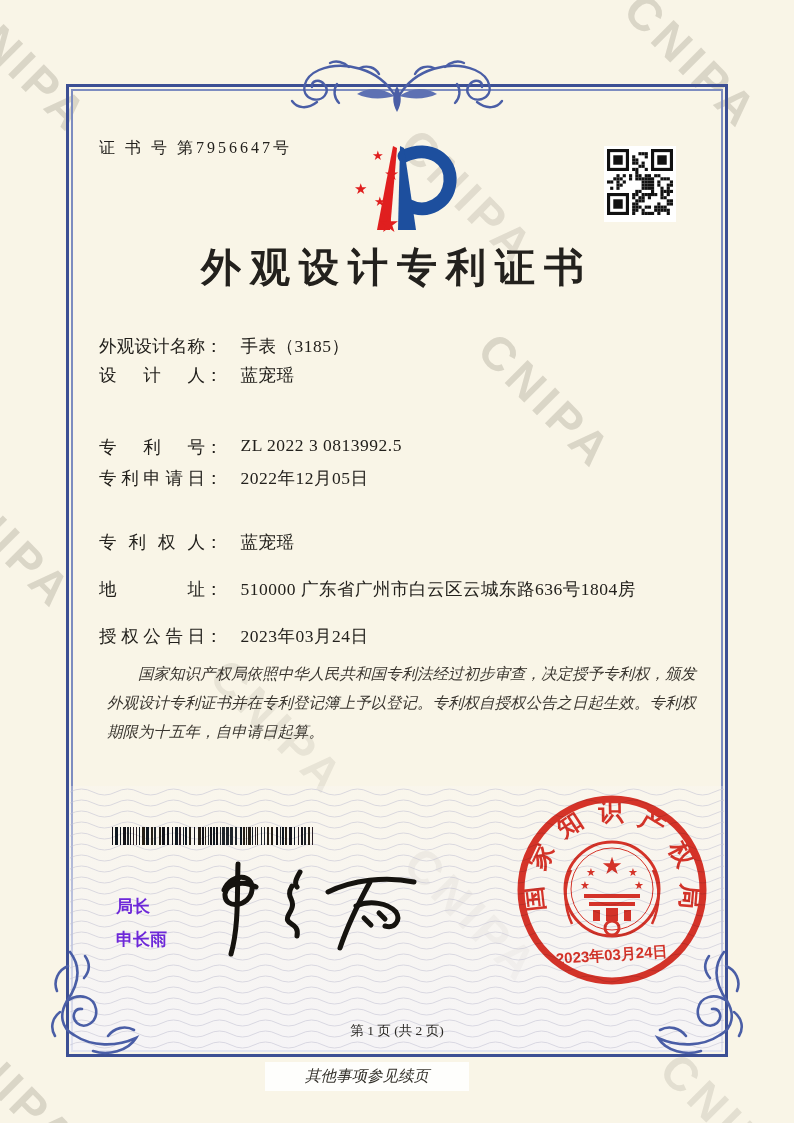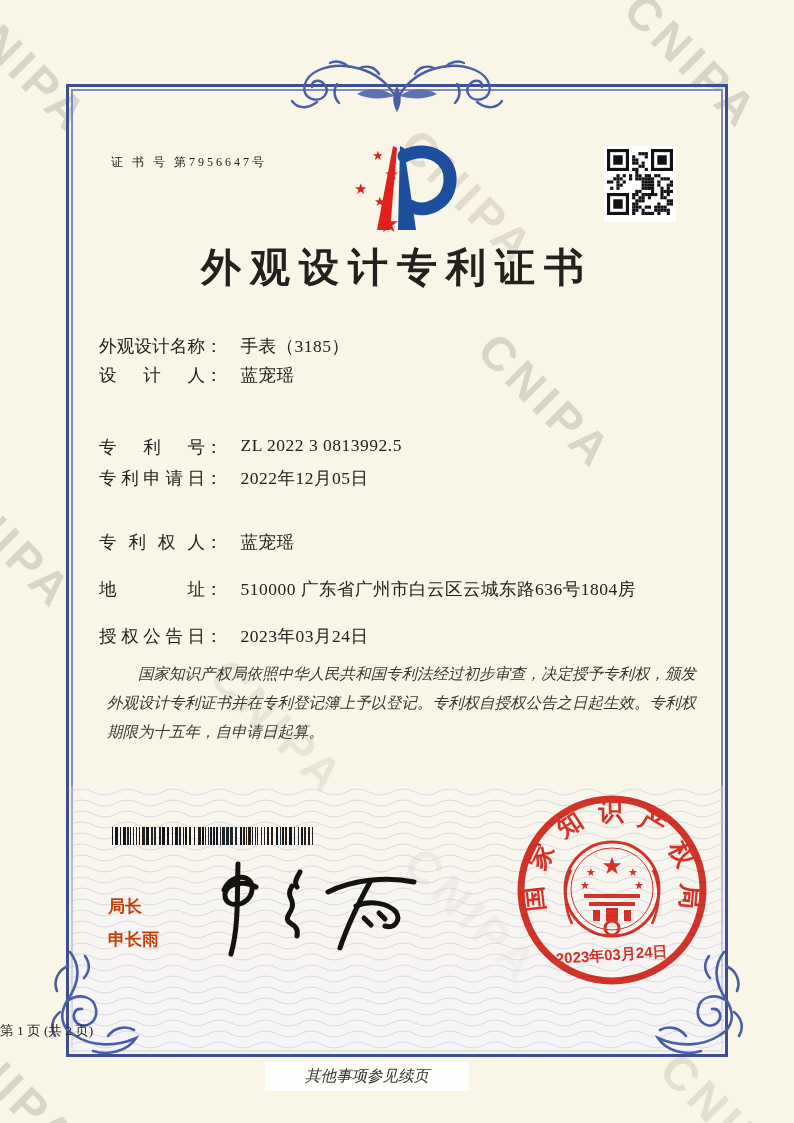--- a/index.html
+++ b/index.html
@@ -25,22 +25,22 @@
     border:2px solid #7d8cc0;
   }
   
   .guilloche{
     position:absolute; left:70px; top:786px; width:654px; height:266px;
     background:linear-gradient(180deg, rgba(250,248,250,0.25), rgba(245,244,249,0.85));
   }
   .guilloche svg{position:absolute;left:0;top:0;}
   
   .cert-no{
-    position:absolute; left:111px; top:138px;
-    font-size:12px; letter-spacing:3px;margin-top:16px;
+    position:absolute; left:99px; top:138px;
+    font-size:16px; letter-spacing:3px;
   }
   .logo{position:absolute; left:334px; top:134px;}
   .qr{position:absolute; left:604px; top:146px; background:#fff; padding:3px;}
   .title{
     position:absolute; left:0; top:240px; width:794px; text-align:center;
     font-size:40px; font-weight:bold; letter-spacing:9px;
   }
   .fields{position:absolute; left:99px; top:0; width:620px;}
   .frow{position:absolute; left:0; width:620px; height:24px; font-size:17.5px;}
   .f-label{
@@ -51,28 +51,28 @@
   .f-value{display:inline-block; vertical-align:top; margin-left:18px; letter-spacing:0.5px;}
   .grant-no-group{position:absolute; left:300px; top:0; white-space:nowrap;}
   .grant-no-group .f-label{width:92px;}
   .paras{
     position:absolute; left:99px; top:660px; width:608px;
     font-size:15.5px; line-height:1.87; font-style:italic; color:#3a3630;
   }
   .paras p{margin:0 0 7px 8px; text-indent:2em;}
   .barcode{position:absolute; left:112px; top:827px;}
   .officer{
-    position:absolute; left:108px; top:890px;
+    position:absolute; left:116px; top:890px;
     font-family:"Liberation Sans", sans-serif; font-weight:bold;
-    font-size:17px; color:#c2410c; line-height:1.95;
+    font-size:17px; color:#6d28d9; line-height:1.95;
   }
   .signature{position:absolute; left:200px; top:852px;}
   .seal{position:absolute; left:514px; top:792px; opacity:0.93; mix-blend-mode:multiply;}
   .page-num{
-    position:absolute; left:0; top:1022px; width:794px; text-align:left;
+    position:absolute; left:0; top:1022px; width:794px; text-align:center;
     font-size:13.5px; color:#2c2a26;
   }
   .cont-note{
     position:absolute; left:0; top:1062px; width:734px; text-align:center;text-decoration:underline;
   }
   .cont-note span{
     display:inline-block; background:rgba(255,255,255,0.85);
     padding:4px 40px; font-size:15.5px; font-style:italic; color:#33302a;
   }
   .ornament{position:absolute;}

